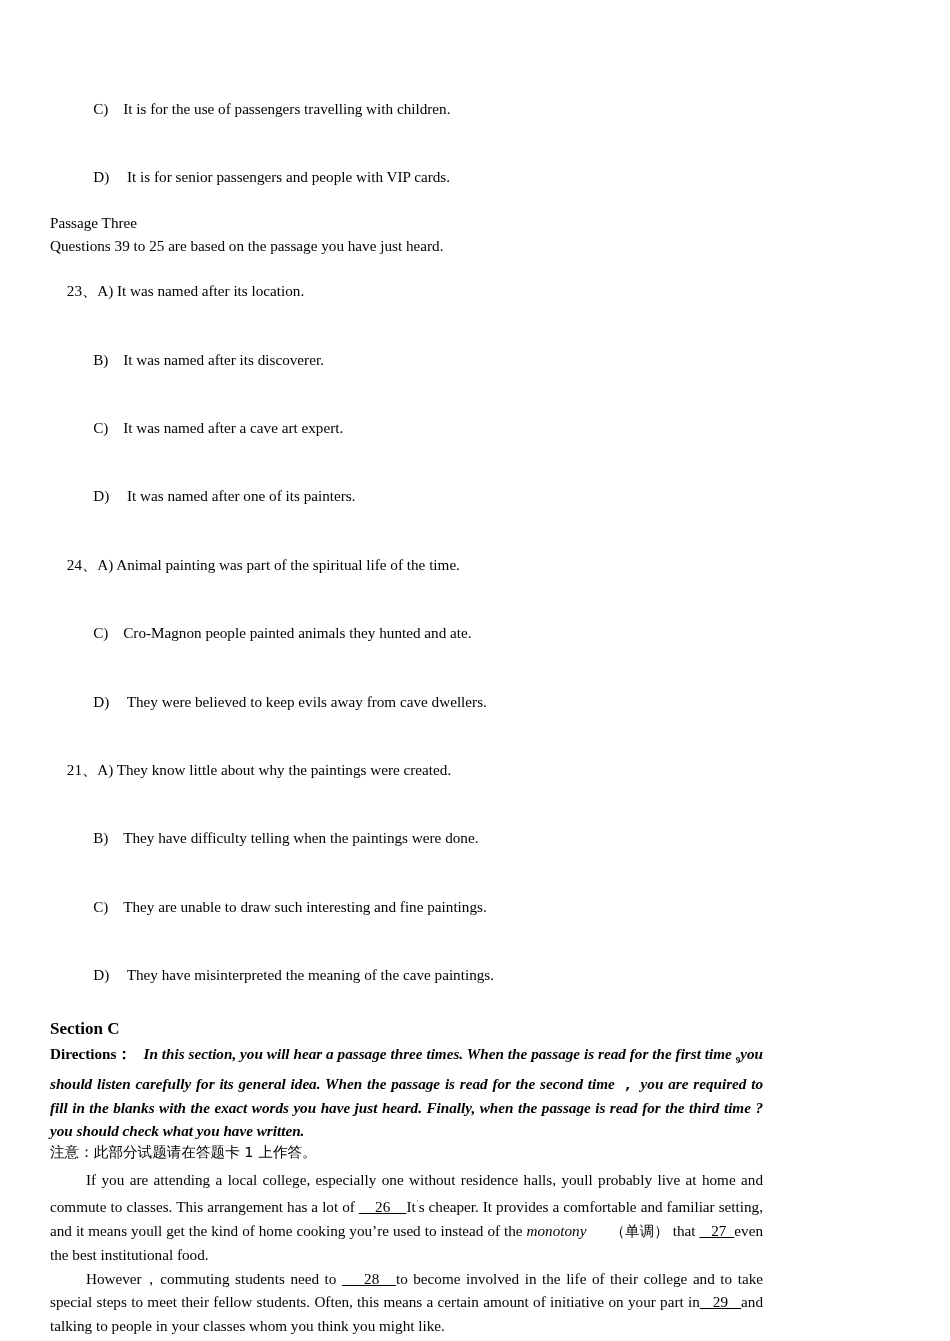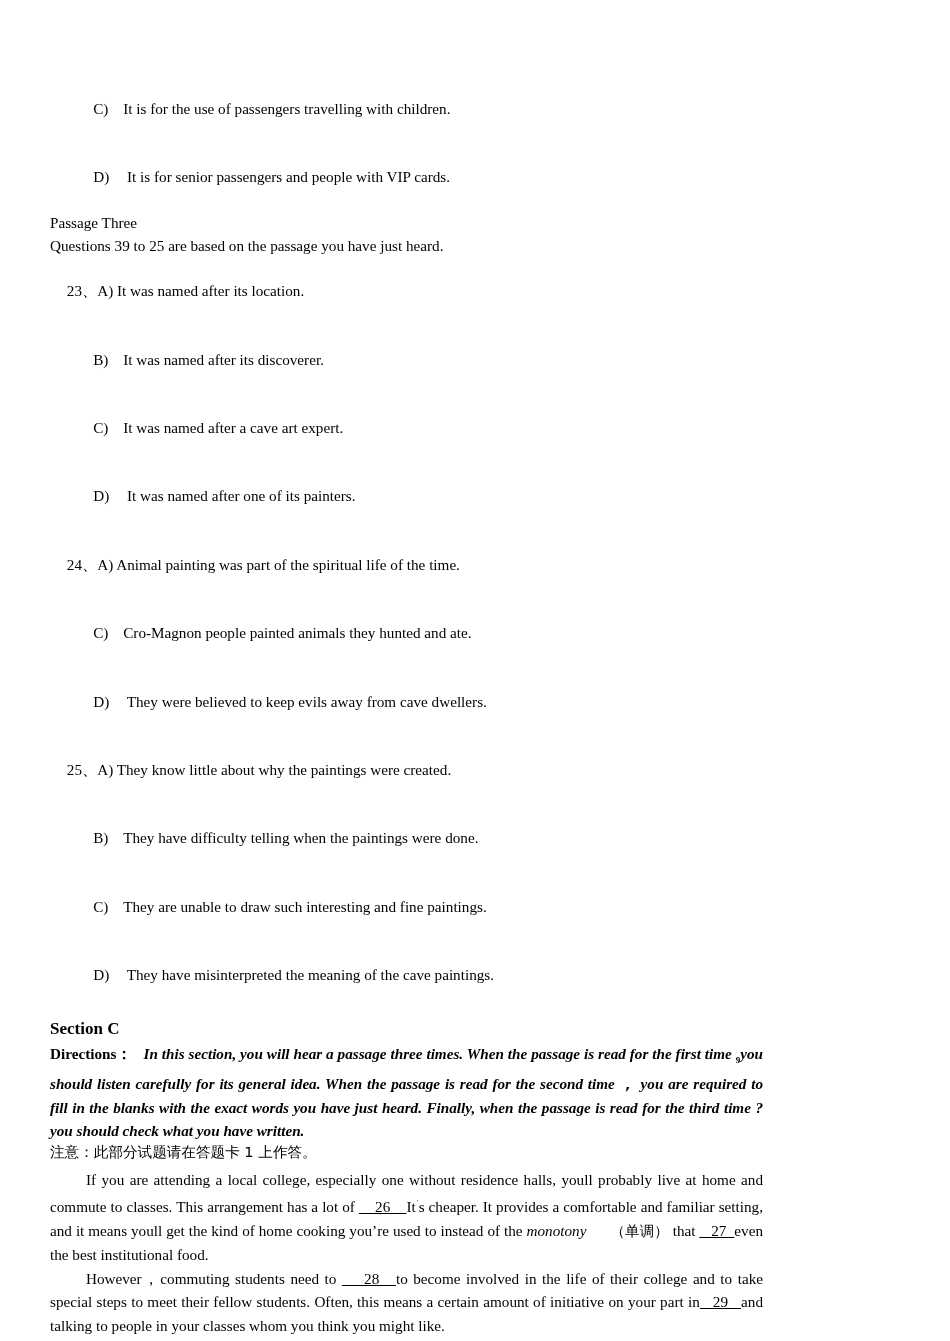--- a/index.html
+++ b/index.html
@@ -128,21 +128,21 @@
     <span class="qnum">24、</span><span>A)</span><span> Animal painting was part of the spiritual life of the time.</span>
   </div>
   <div class="opt">
     <span class="lab">C)</span><span>Cro-Magnon people painted animals they hunted and ate.</span>
   </div>
   <div class="opt">
     <span class="lab">D)</span><span> They were believed to keep evils away from cave dwellers.</span>
   </div>
 
   <div class="qline">
-    <span class="qnum">25、</span><span>A)</span><span> They know little about why the paintings were created.</span>
+    <span class="qnum">21、</span><span>A)</span><span> They know little about why the paintings were created.</span>
   </div>
   <div class="opt">
     <span class="lab">B)</span><span>They have difficulty telling when the paintings were done.</span>
   </div>
   <div class="opt">
     <span class="lab">C)</span><span>They are unable to draw such interesting and fine paintings.</span>
   </div>
   <div class="opt">
     <span class="lab">D)</span><span> They have misinterpreted the meaning of the cave paintings.</span>
   </div>

